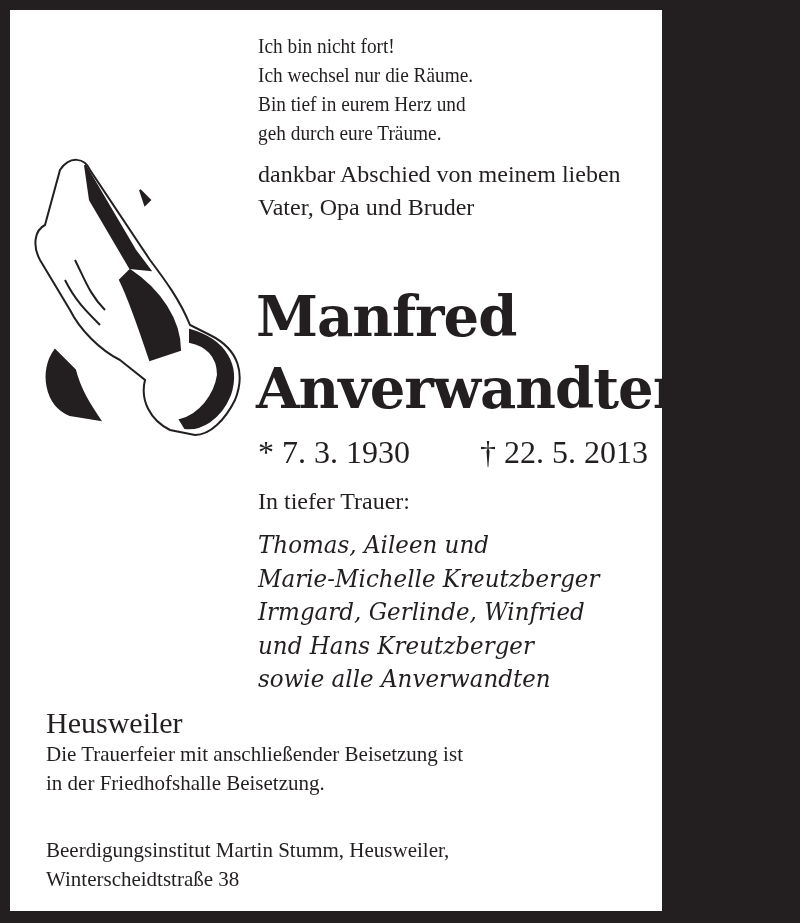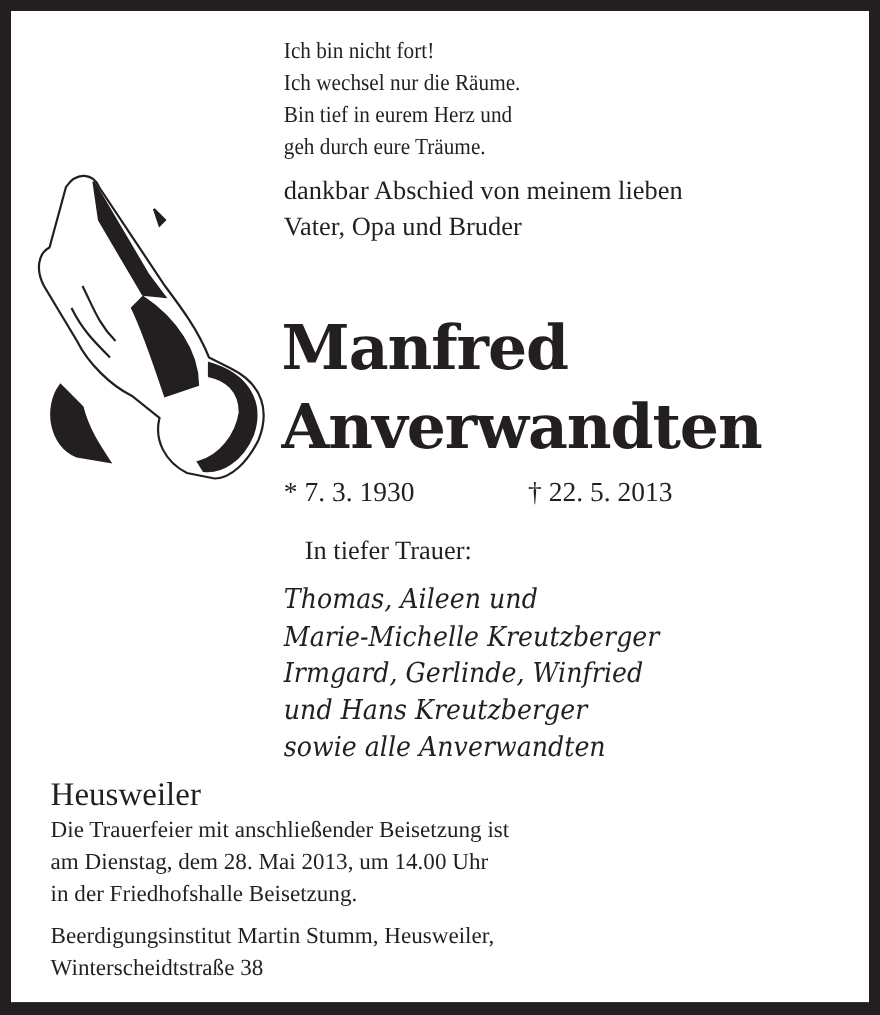--- a/index.html
+++ b/index.html
@@ -1,24 +1,24 @@
 <!DOCTYPE html>
 <html><head>
 <meta charset="utf-8">
 <style>
   html, body { margin:0; padding:0; }
   body { width:800px; height:923px; background:#231f20; position:relative; overflow:hidden; font-family:"DejaVu Serif", serif; color:#231f20; }
-  .card { position:absolute; left:10px; top:10px; width:780px; height:901px; background:#fff; }
+  .card { position:absolute; left:10px; top:10px; width:652px; height:901px; background:#fff; }
   .abs { position:absolute; white-space:nowrap; }
   .poem { left:248px; top:22px; font-size:21px; line-height:29px; font-family:"Liberation Serif", serif; transform:scaleX(0.92); transform-origin:left top; }
   .intro { left:248px; top:148px; font-size:24px; line-height:33px; font-family:"Liberation Serif", serif; }
   .name { left:246px; top:270px; font-size:56px; line-height:72px; font-weight:bold; font-family:"DejaVu Serif", serif; letter-spacing:-1px; }
-  .dates { left:248px; top:424px; font-size:25px; font-family:"Liberation Serif", serif; width:400px; }
+  .dates { left:248px; top:424px; font-size:32px; font-family:"Liberation Serif", serif; width:400px; }
   .dates .death { position:absolute; left:222px; }
-  .trauer-label { left:248px; top:478px; font-size:24px; font-family:"Liberation Serif", serif;margin-left:19px; }
+  .trauer-label { left:248px; top:478px; font-size:24px; font-family:"Liberation Serif", serif; }
   .family { left:248px; top:518px; font-size:25px; line-height:33.5px; font-style:italic; font-family:"DejaVu Serif", serif; transform:scaleX(0.92); transform-origin:left top; }
   .place { left:36px; top:696px; font-size:30px; font-family:"Liberation Serif", serif; }
   .ceremony { left:36px; top:730px; font-size:21px; line-height:29px; font-family:"Liberation Serif", serif; }
   .undertaker { left:36px; top:826px; font-size:21px; line-height:29px; font-family:"Liberation Serif", serif; }
   .hands { position:absolute; left:20px; top:140px; width:220px; height:290px; }
 </style>
 </head>
 <body>
 
 <div class="card">
@@ -65,21 +65,20 @@
     <div>Marie-Michelle Kreutzberger</div>
     <div>Irmgard, Gerlinde, Winfried</div>
     <div>und Hans Kreutzberger</div>
     <div>sowie alle Anverwandten</div>
   </div>
 
   <div class="abs place">Heusweiler</div>
 
   <div class="abs ceremony">
     <div>Die Trauerfeier mit anschließender Beisetzung ist</div>
-    <div>am Dienstag, dem 28. Mai 2013, um 14.00 Uhr</div>
     <div>in der Friedhofshalle Beisetzung.</div>
   </div>
 
   <div class="abs undertaker">
     <div>Beerdigungsinstitut Martin Stumm, Heusweiler,</div>
     <div>Winterscheidtstraße 38</div>
   </div>
 </div>
 
 </body></html>

